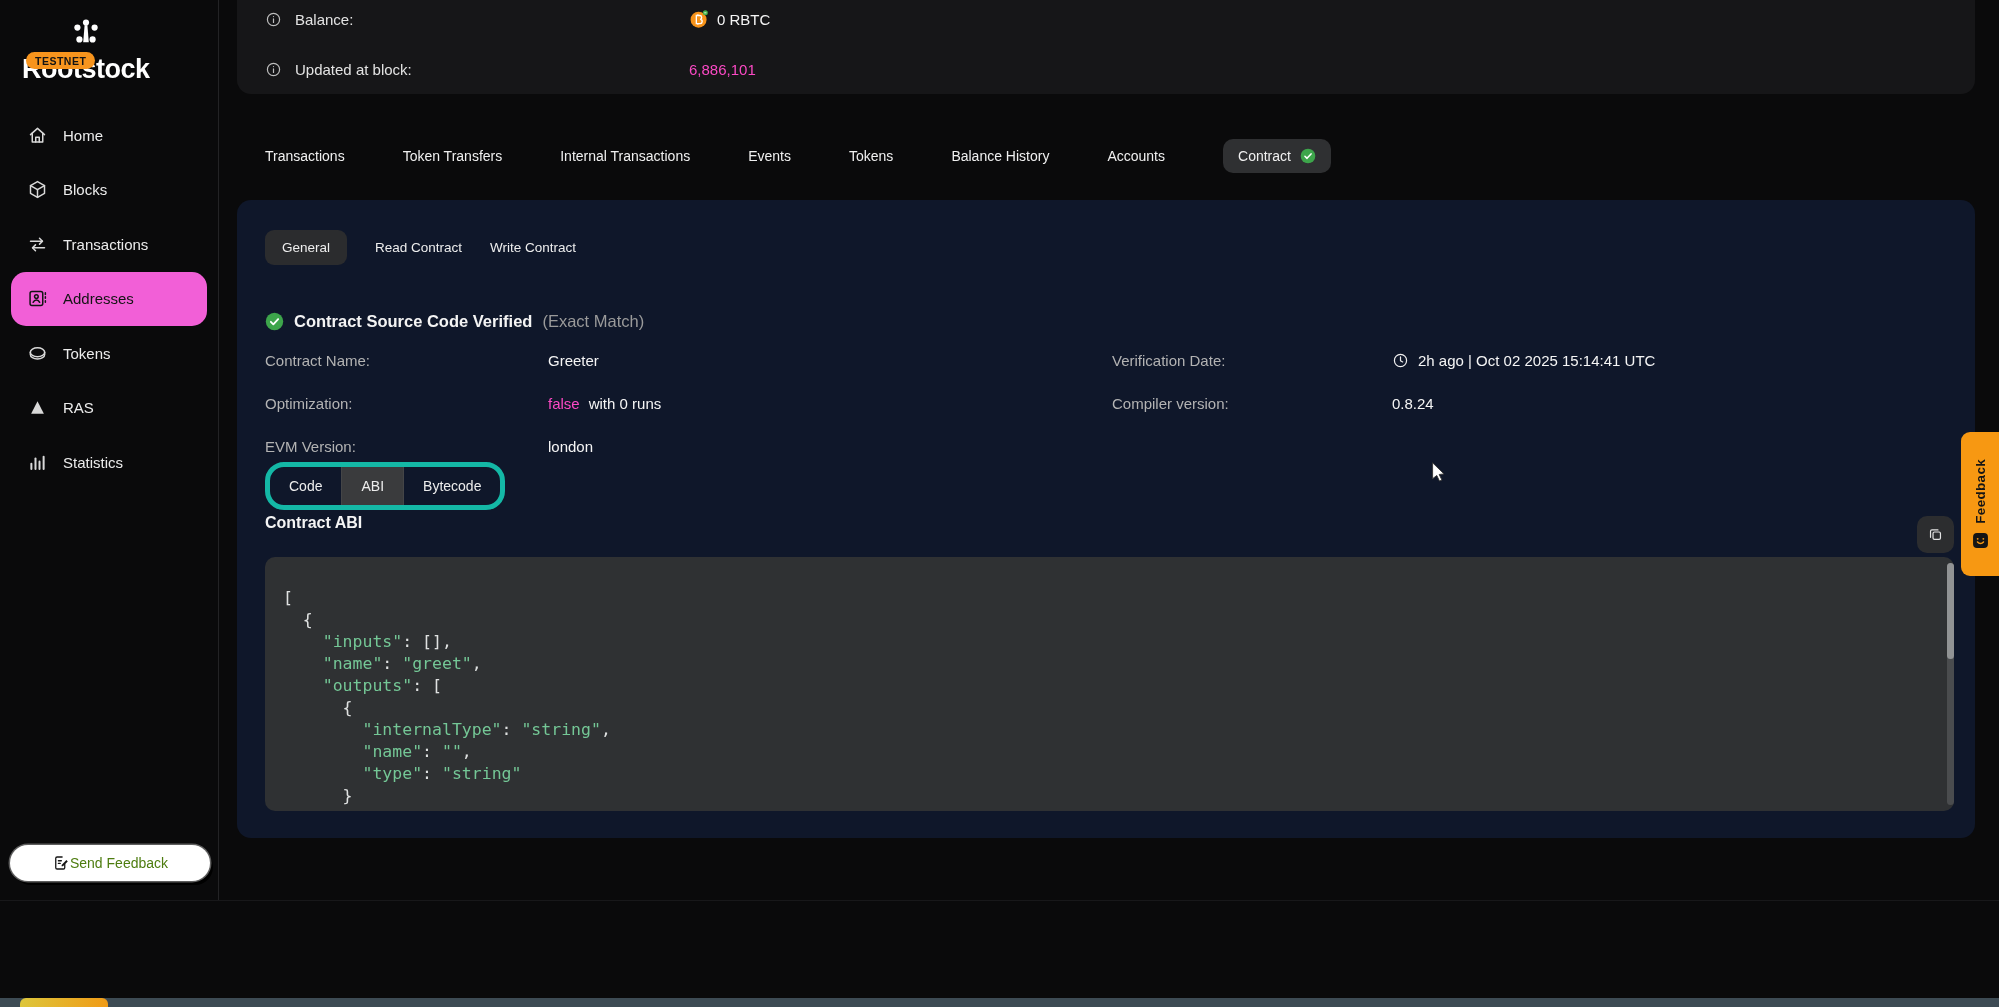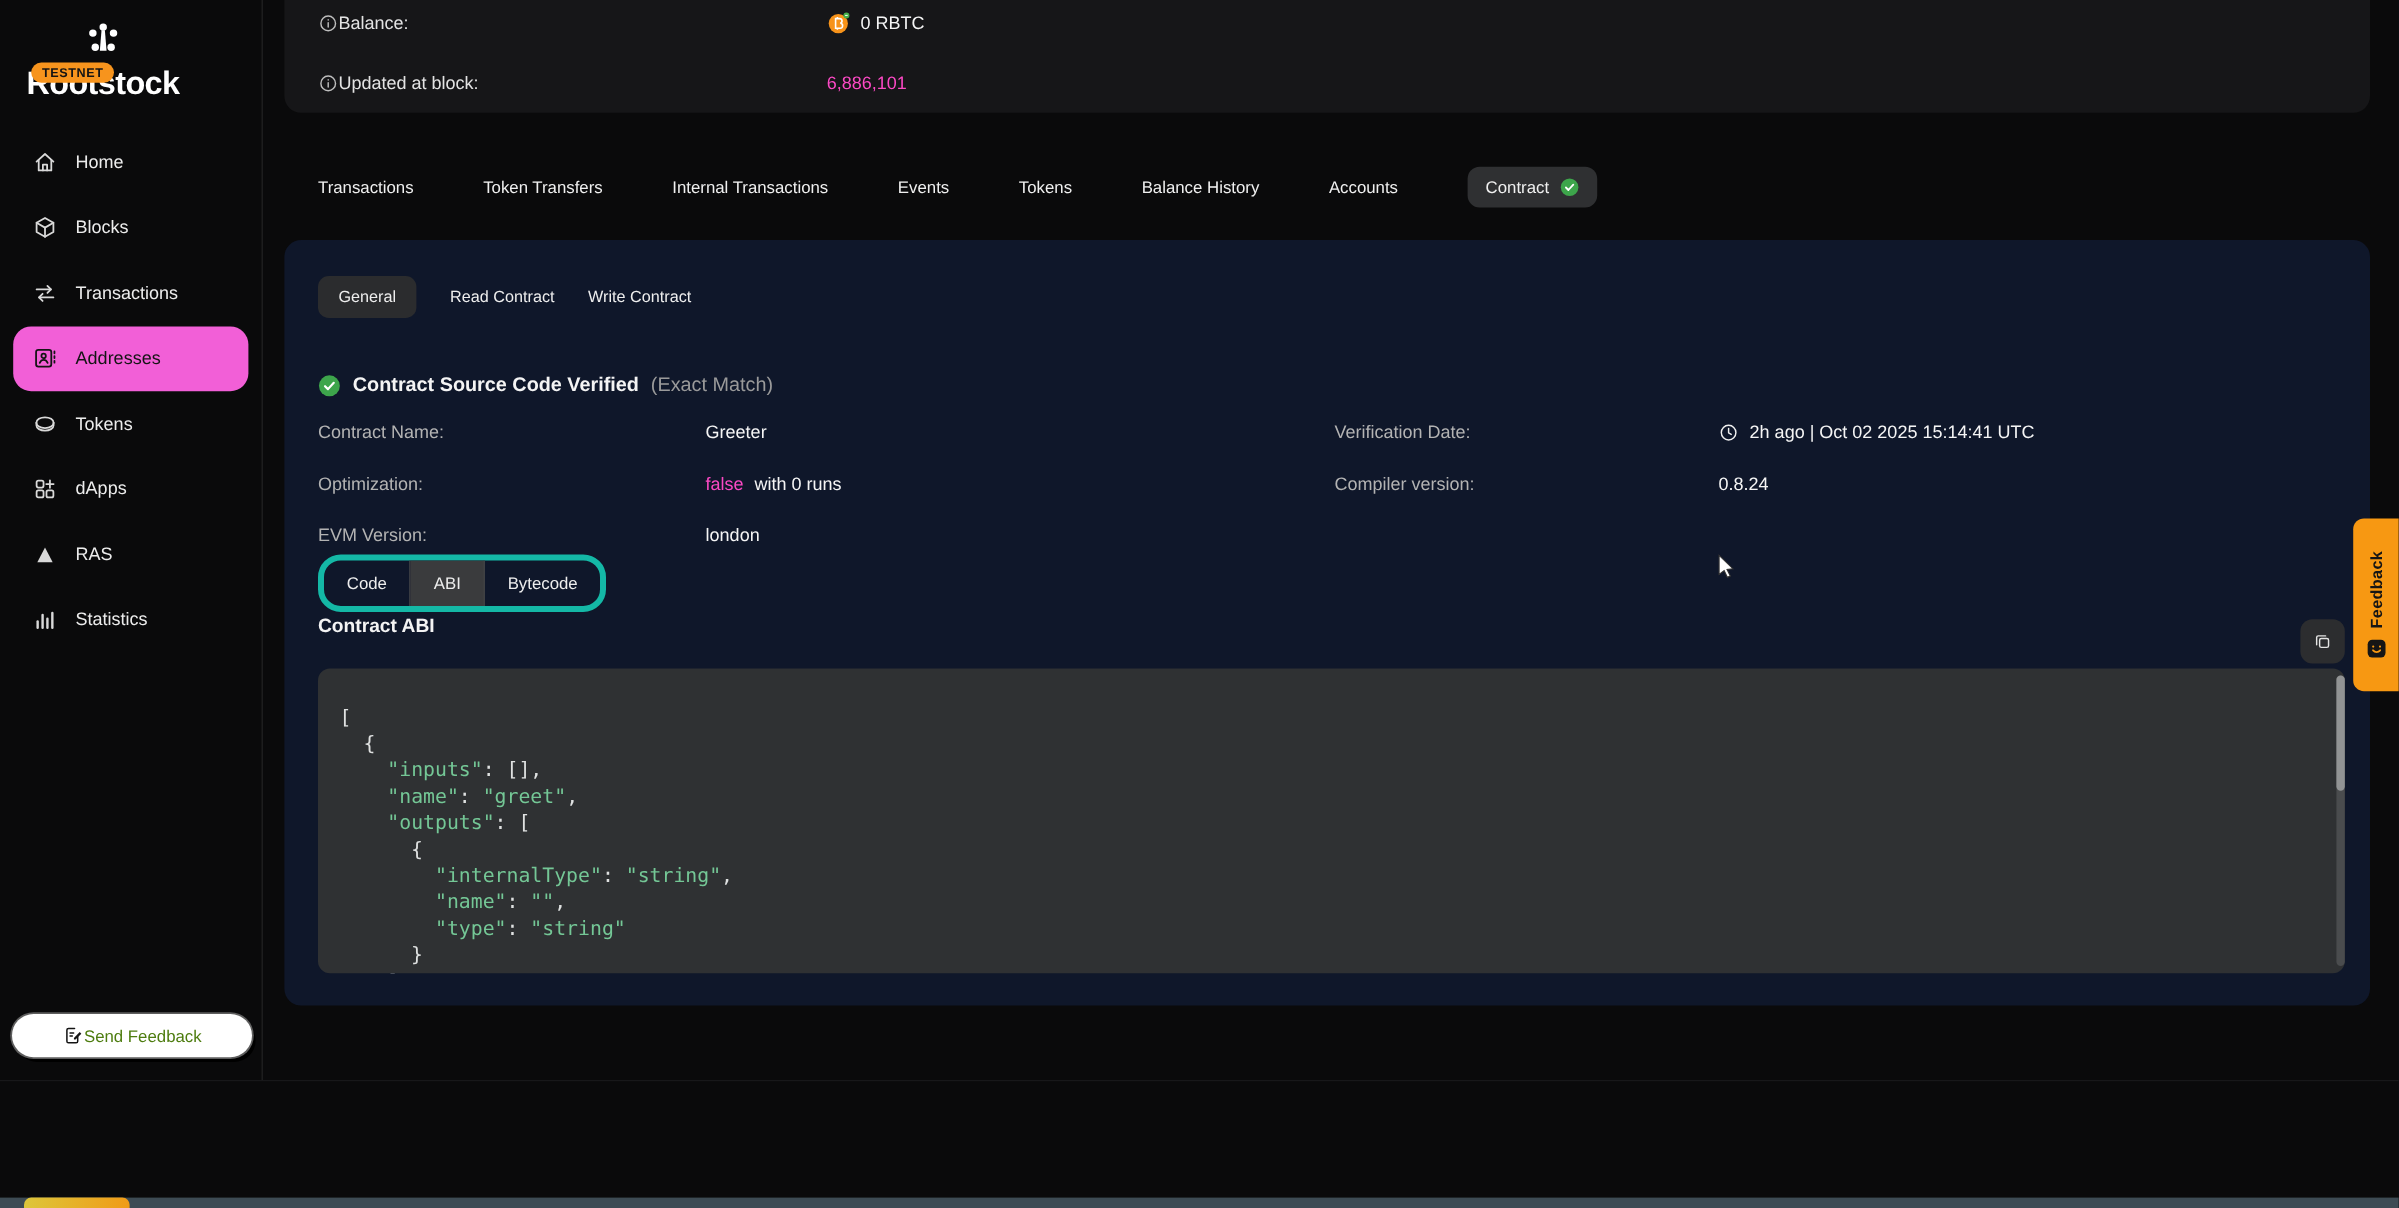--- a/index.html
+++ b/index.html
@@ -25,21 +25,21 @@
   .nav-item .nav-icon svg{width:21px;height:21px;color:#d9d9d9;}
   .nav-item.active{background:#f25fd7;color:#141414;border-radius:15px;margin:0 11px;padding-left:16px;}
   .nav-item.active .nav-icon svg{color:#141414;}
   .send-feedback-btn{position:absolute;left:10px;top:845px;width:200px;height:36px;border-radius:18px;background:#ffffff;color:#4d7c0f;display:flex;align-items:center;justify-content:center;gap:0;font-size:14px;font-weight:500;cursor:pointer;box-shadow:0 0 0 1.5px #5e5e5e,3px 4px 0 #000;}
   .send-feedback-btn .icon svg{width:18px;height:18px;color:#141414;}
 
   
   .top-card{position:absolute;left:237px;top:-28px;width:1738px;height:122px;background:#161618;border-radius:14px;}
   #summary-rows{position:absolute;left:28px;top:36px;right:28px;display:flex;flex-direction:column;gap:28px;}
   .sum-row{display:flex;align-items:center;height:22px;}
-  .sum-label-wrap{display:flex;align-items:center;width:424px;}
+  .sum-label-wrap{display:flex;align-items:center;gap:13px;width:424px;}
   .sum-label{font-size:15px;color:#e3e3e3;}
   .sum-row .info svg{width:17px;height:17px;color:#bdbdbd;}
   .sum-value{display:flex;align-items:center;gap:8px;font-size:15px;color:#f5f5f5;}
   .sum-value .coin svg{width:20px;height:20px;}
   .sum-value .accent{color:#fb49c4;cursor:pointer;}
 
   
   #tabs-row{position:absolute;left:265px;top:136px;height:40px;display:flex;align-items:center;gap:58px;}
   .tab{font-size:14px;color:#f0f0f0;cursor:pointer;white-space:nowrap;display:flex;align-items:center;gap:9px;}
   .tab-pill{background:#2f3032;border-radius:10px;padding:9px 15px;}
@@ -54,21 +54,21 @@
   .verified-row .check svg{width:19px;height:19px;}
   .verified-title{font-size:16.5px;font-weight:700;color:#f4f4f4;}
   .verified-suffix{font-size:16.5px;font-weight:500;color:#9a9a9a;}
   .details{position:absolute;left:28px;top:139px;width:1690px;display:flex;}
   .details-col{display:flex;flex-direction:column;}
   .details-col.left{width:847px;}
   .details-col.right{flex:1;}
   .detail-row{height:43px;display:flex;align-items:center;}
   .detail-label{width:283px;font-size:15px;color:#b3b3b3;flex:none;}
   .details-col.right .detail-label{width:280px;}
-  .detail-value{font-size:15px;color:#f5f5f5;display:flex;align-items:center;gap:9px;margin-left:40px;}
+  .detail-value{font-size:15px;color:#f5f5f5;display:flex;align-items:center;gap:9px;}
   .detail-value .accent{color:#fb49c4;}
   .detail-value .clock svg{width:17px;height:17px;color:#f0f0f0;}
 
   .segmented{position:absolute;left:28px;top:262px;display:flex;height:38px;border:5px solid #14b8a6;border-radius:19px;overflow:hidden;}
   .seg{display:flex;align-items:center;padding:0 19px;font-size:14px;color:#ededed;border-right:1px solid #444547;cursor:pointer;}
   .seg:last-child{border-right:none;}
   .seg.active{background:#3a3b3d;}
 
   .abi-heading{position:absolute;left:28px;top:314px;font-size:16px;font-weight:700;color:#f4f4f4;}
   .copy-btn{position:absolute;left:1680px;top:316px;width:37px;height:37px;border-radius:10px;background:#2c2d2f;display:flex;align-items:center;justify-content:center;cursor:pointer;color:#e4e4e4;}
@@ -160,32 +160,20 @@
         <span class="icon nav-icon">
           <svg viewBox="0 0 24 24" fill="none" stroke="currentColor" stroke-width="1.7" stroke-linecap="round" stroke-linejoin="round">
             <ellipse cx="12" cy="10.6" rx="8.2" ry="5.2"></ellipse>
             <path d="M3.8 10.6v2.4c0 2.9 3.7 5.2 8.2 5.2s8.2-2.3 8.2-5.2v-2.4"></path>
           </svg>
         </span>
         <span class="nav-label">Tokens</span>
       </div>
       <div class="nav-item">
         <span class="icon nav-icon">
-          <svg viewBox="0 0 24 24" fill="none" stroke="currentColor" stroke-width="1.7" stroke-linecap="round" stroke-linejoin="round">
-            <rect x="4" y="4" width="6.6" height="6.6" rx="1.6"></rect>
-            <rect x="4" y="13.4" width="6.6" height="6.6" rx="1.6"></rect>
-            <rect x="13.4" y="13.4" width="6.6" height="6.6" rx="1.6"></rect>
-            <path d="M16.7 3.8v7"></path>
-            <path d="M13.2 7.3h7"></path>
-          </svg>
-        </span>
-        <span class="nav-label">dApps</span>
-      </div>
-      <div class="nav-item">
-        <span class="icon nav-icon">
           <svg viewBox="0 0 24 24" fill="currentColor">
             <path d="M12 4.8L19.3 19H4.7z"></path>
           </svg>
         </span>
         <span class="nav-label">RAS</span>
       </div>
       <div class="nav-item">
         <span class="icon nav-icon">
           <svg viewBox="0 0 24 24" fill="none" stroke="currentColor" stroke-width="2.3" stroke-linecap="round">
             <path d="M5 19.5v-6"></path>

